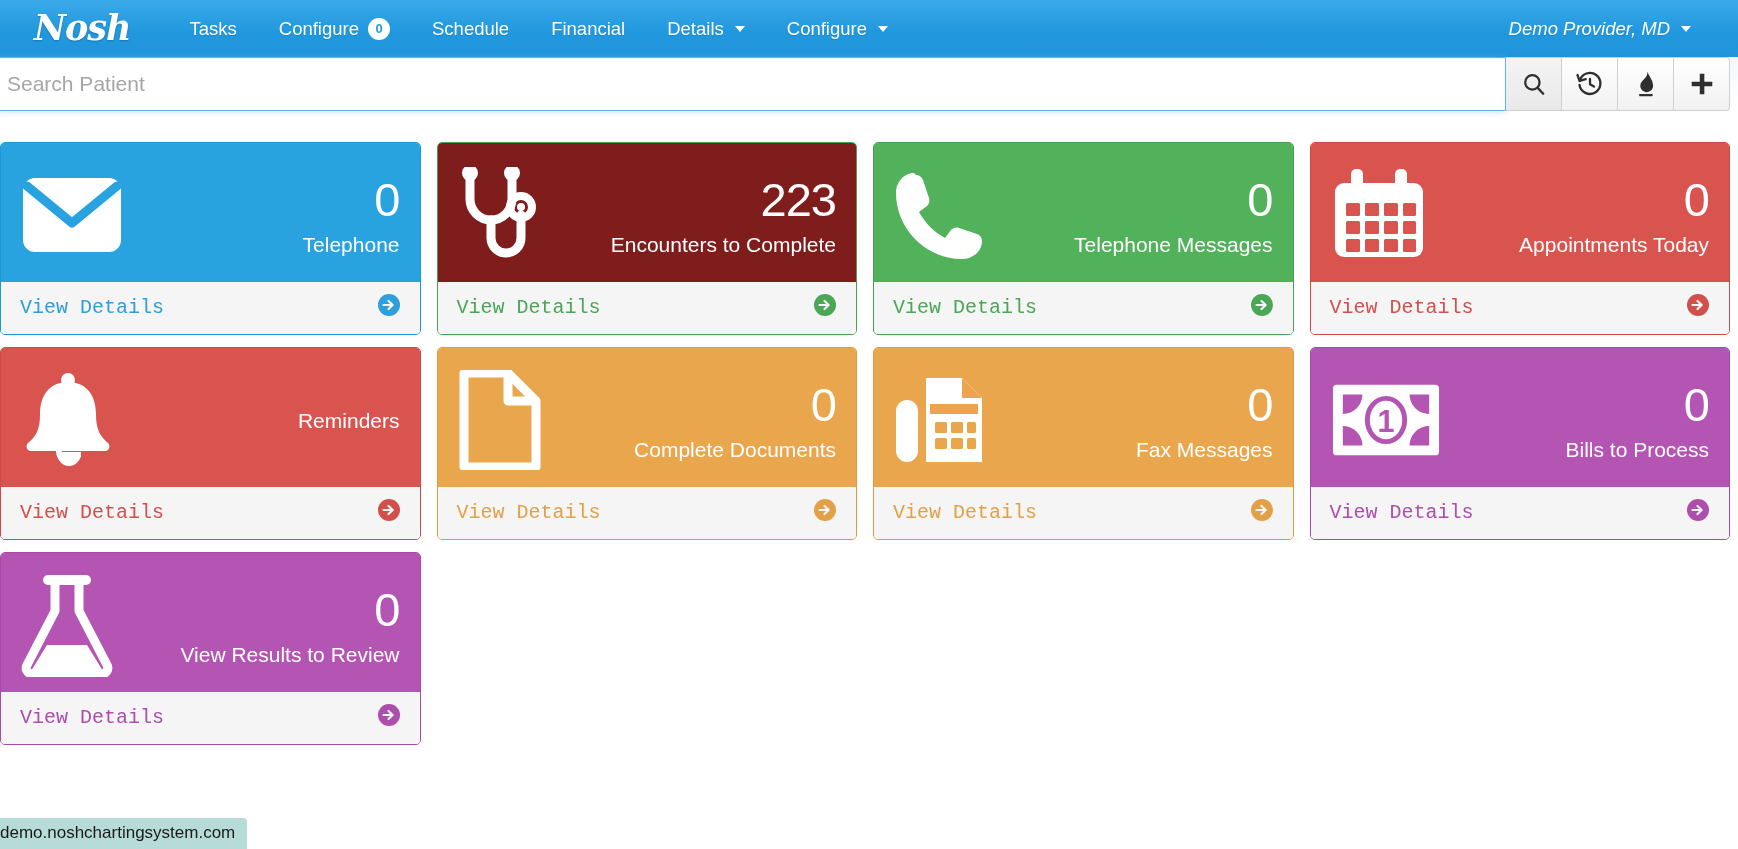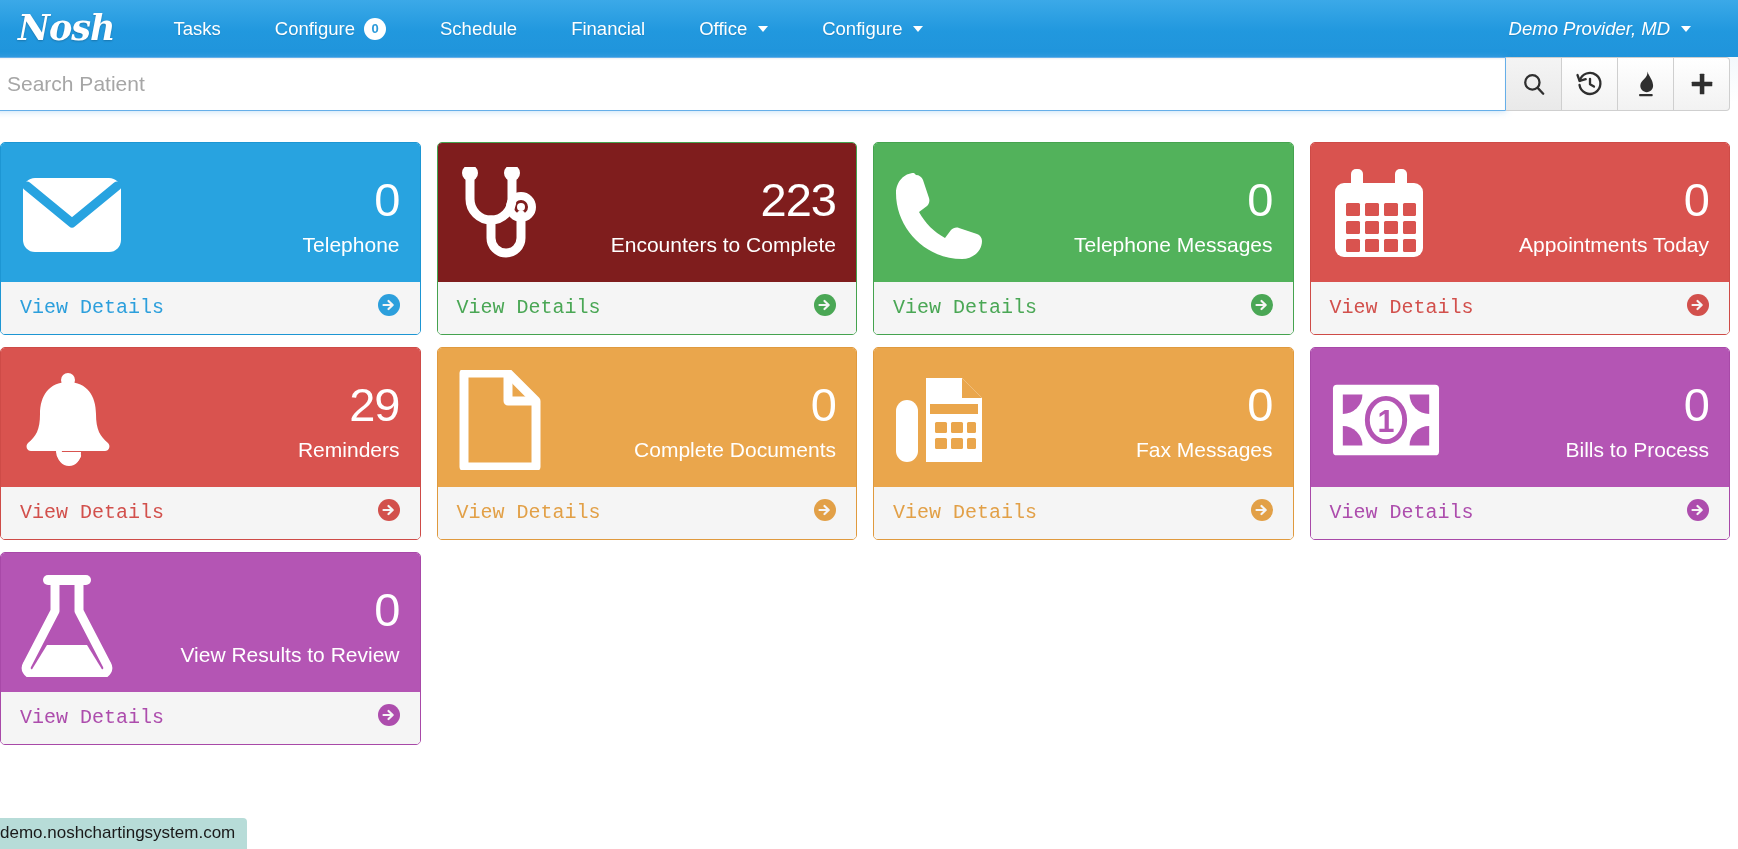--- a/index.html
+++ b/index.html
@@ -12,38 +12,38 @@
     font-family: "Liberation Sans", sans-serif;
   }
 
   
   .navbar {
     position: relative;
     height: 57px;
     background: linear-gradient(180deg, #3ba9e8 0%, #2198de 55%, #2094db 100%);
     display: flex;
     align-items: center;
-    padding-left: 18px;
+    padding-left: 34px;
     padding-right: 26px;
     color: #ffffff;
     white-space: nowrap;
   }
   .brand {
     font-family: "DejaVu Serif", serif;
     font-style: italic;
     font-weight: bold;
     font-size: 35px;
     letter-spacing: -1px;
     color: #ffffff;
     text-shadow: 0 1px 2px rgba(0,0,0,0.22);
     margin-right: 38px;
     margin-top: -3px;
     user-select: none;
   }
-  .nav-items { display: flex; align-items: center; gap: 12px; }
+  .nav-items { display: flex; align-items: center; gap: 0px; }
   .nav-item {
     font-size: 18.5px;
     color: #ffffff;
     padding: 6px 21px;
     display: flex;
     align-items: center;
     gap: 9px;
     cursor: pointer;
     text-shadow: 0 1px 1px rgba(0,0,0,0.12);
   }
@@ -205,21 +205,21 @@
         <span>Configure</span>
         <span class="badge-pill">0</span>
       </div>
       <div class="nav-item">
         <span>Schedule</span>
       </div>
       <div class="nav-item">
         <span>Financial</span>
       </div>
       <div class="nav-item">
-        <span>Office</span>
+        <span>Details</span>
         <span class="caret"></span>
       </div>
       <div class="nav-item">
         <span>Configure</span>
         <span class="caret"></span>
       </div>
     </div>
   <div class="nav-right">
     <div class="nav-item">
       <span>Demo Provider, MD</span>
@@ -375,21 +375,20 @@
       <div class="card-body" style="background:#d9534f">
         <div class="card-icon">
             <svg width="94" height="96" viewBox="0 0 94 96">
         <circle cx="47" cy="8" r="7" fill="white"></circle>
         <path d="M47 10 C28 10 19 24 19 42 c0 16-4 22-12 29 -3 3-1 8 3 8 h74 c4 0 6-5 3-8 -8-7-12-13-12-29 0-18-9-32-28-32z" fill="white"></path>
         <path d="M38 80 a10 10 0 0 0 19 4" fill="none" stroke="white" stroke-width="6" stroke-linecap="round"></path>
         <path d="M36 80 c0 8 5 14 12 14 s12-6 12-14z" fill="white"></path>
       </svg>
           </div>
         <div class="card-stats">
-          <div class="card-number">29</div>
           <div class="card-label">Reminders</div>
         </div>
       </div>
       <div class="card-footer">
         <span class="fl" style="color:#d2504c">View Details</span>
         <span class="fa-circle-arrow"><svg width="24" height="24" viewBox="0 0 24 24">
     <circle cx="12" cy="12" r="11" fill="#d2504c"></circle>
     <path d="M6.5 12 h9 M11.5 8 l4.2 4 -4.2 4" fill="none" stroke="#f5f5f5" stroke-width="2.2" stroke-linecap="round" stroke-linejoin="round"></path>
   </svg></span>
       </div>

